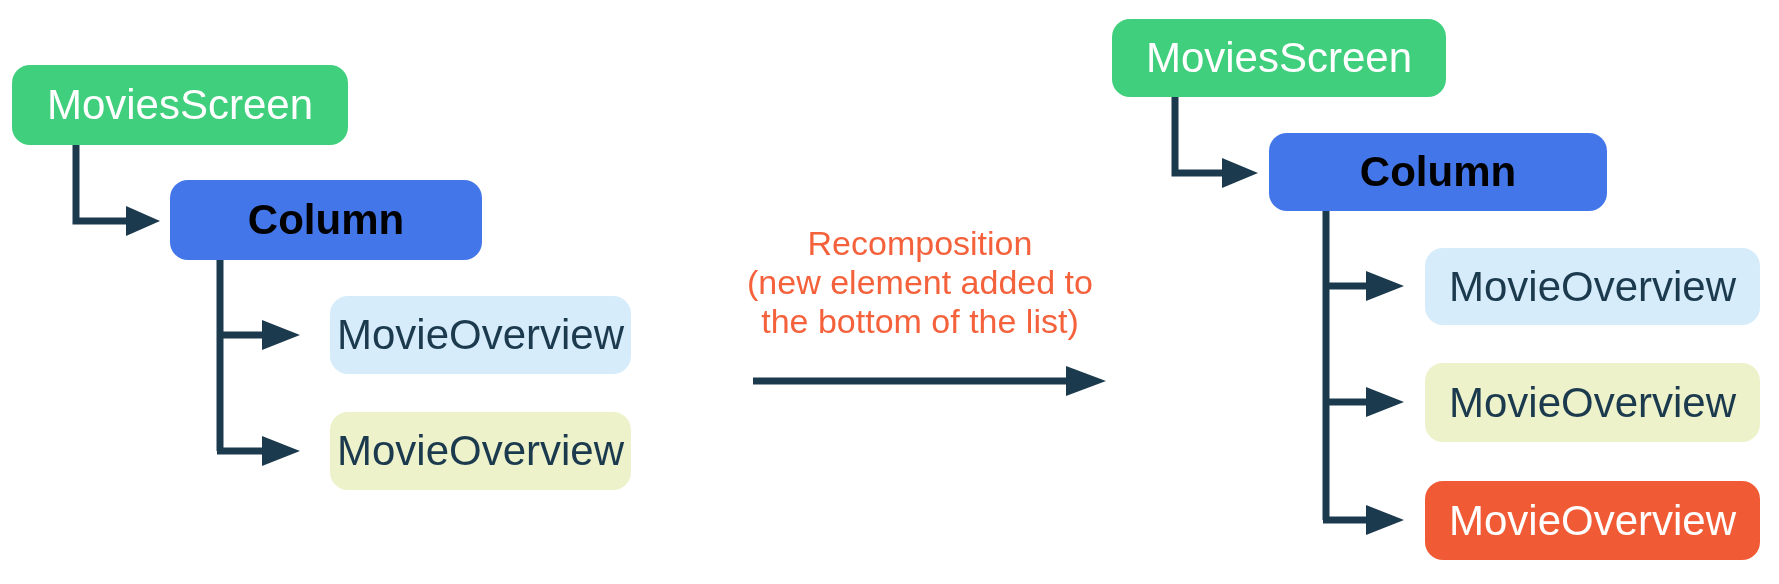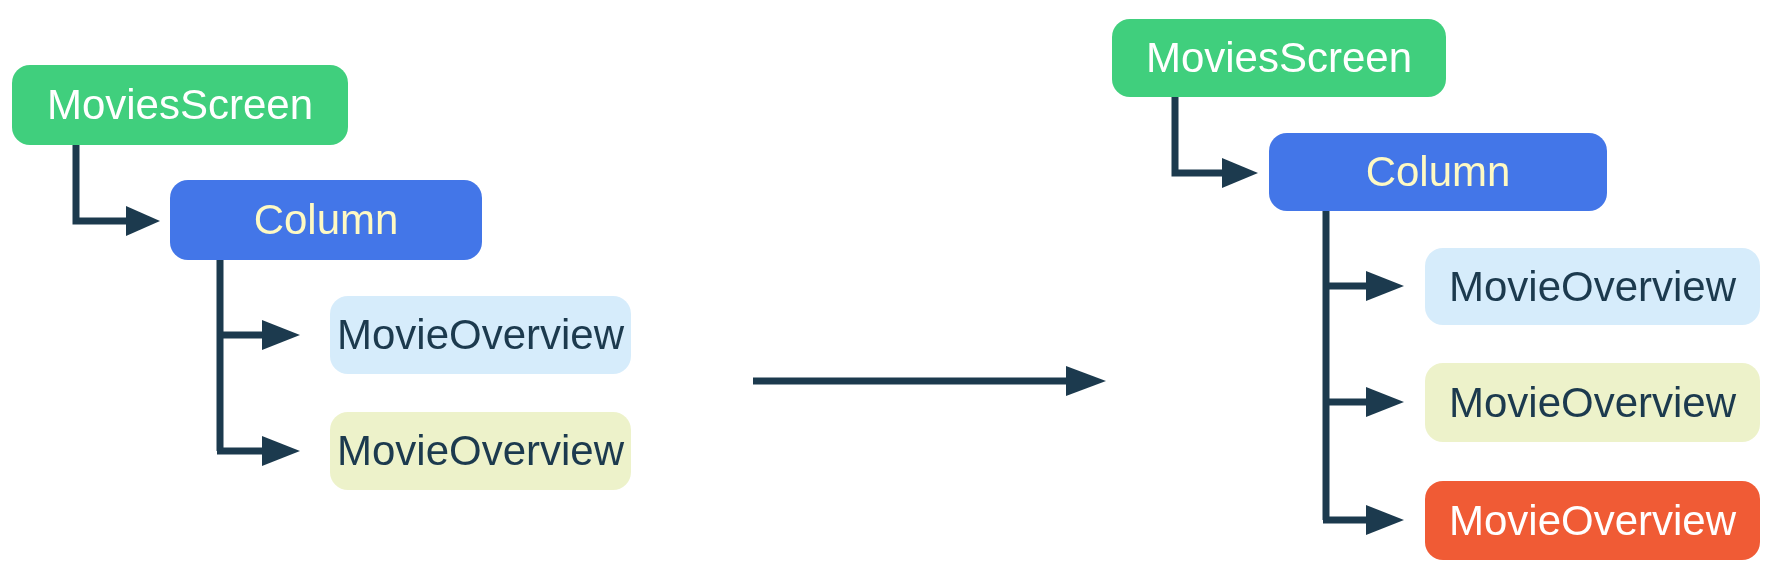--- a/index.html
+++ b/index.html
@@ -19,21 +19,21 @@
     position: absolute;
     display: flex;
     align-items: center;
     justify-content: center;
     border-radius: 18px;
     font-size: 42px;
     letter-spacing: 0px;
     white-space: nowrap;
   }
   .node-green      { background: #40CF7D; color: #ffffff; }
-  .node-blue       { background: #4376E8; color: #fef9c3; }
+  .node-blue       { background: #4376E8; color: #000000; font-weight: bold; }
   .node-lightblue  { background: #D6ECFB; color: #1C3A4E; }
   .node-lightyellow{ background: #EDF2CA; color: #1C3A4E; }
   .node-orange     { background: #F05B35; color: #ffffff; }
 
   
   .l-root   { left: 12px;   top: 65px;  width: 336px; height: 80px; }
   .l-column { left: 170px;  top: 180px; width: 312px; height: 80px; }
   .l-child1 { left: 330px;  top: 296px; width: 301px; height: 78px; }
   .l-child2 { left: 330px;  top: 412px; width: 301px; height: 78px; }
 
@@ -99,20 +99,25 @@
     <polygon class="arrowhead" points="1366,505 1366,535 1404,520"></polygon>
   </svg>
 
   <div>
     <div class="node node-green l-root">MoviesScreen</div>
     <div class="node node-blue l-column">Column</div>
     <div class="node node-lightblue l-child1">MovieOverview</div>
     <div class="node node-lightyellow l-child2">MovieOverview</div>
   </div>
 
+  <div class="annotation">
+    <div>Recomposition</div>
+    <div>(new element added to</div>
+    <div>the bottom of the list)</div>
+  </div>
 
   <div>
     <div class="node node-green r-root">MoviesScreen</div>
     <div class="node node-blue r-column">Column</div>
     <div class="node node-lightblue r-child1">MovieOverview</div>
     <div class="node node-lightyellow r-child2">MovieOverview</div>
     <div class="node node-orange r-child3">MovieOverview</div>
   </div>
 
 </div>

